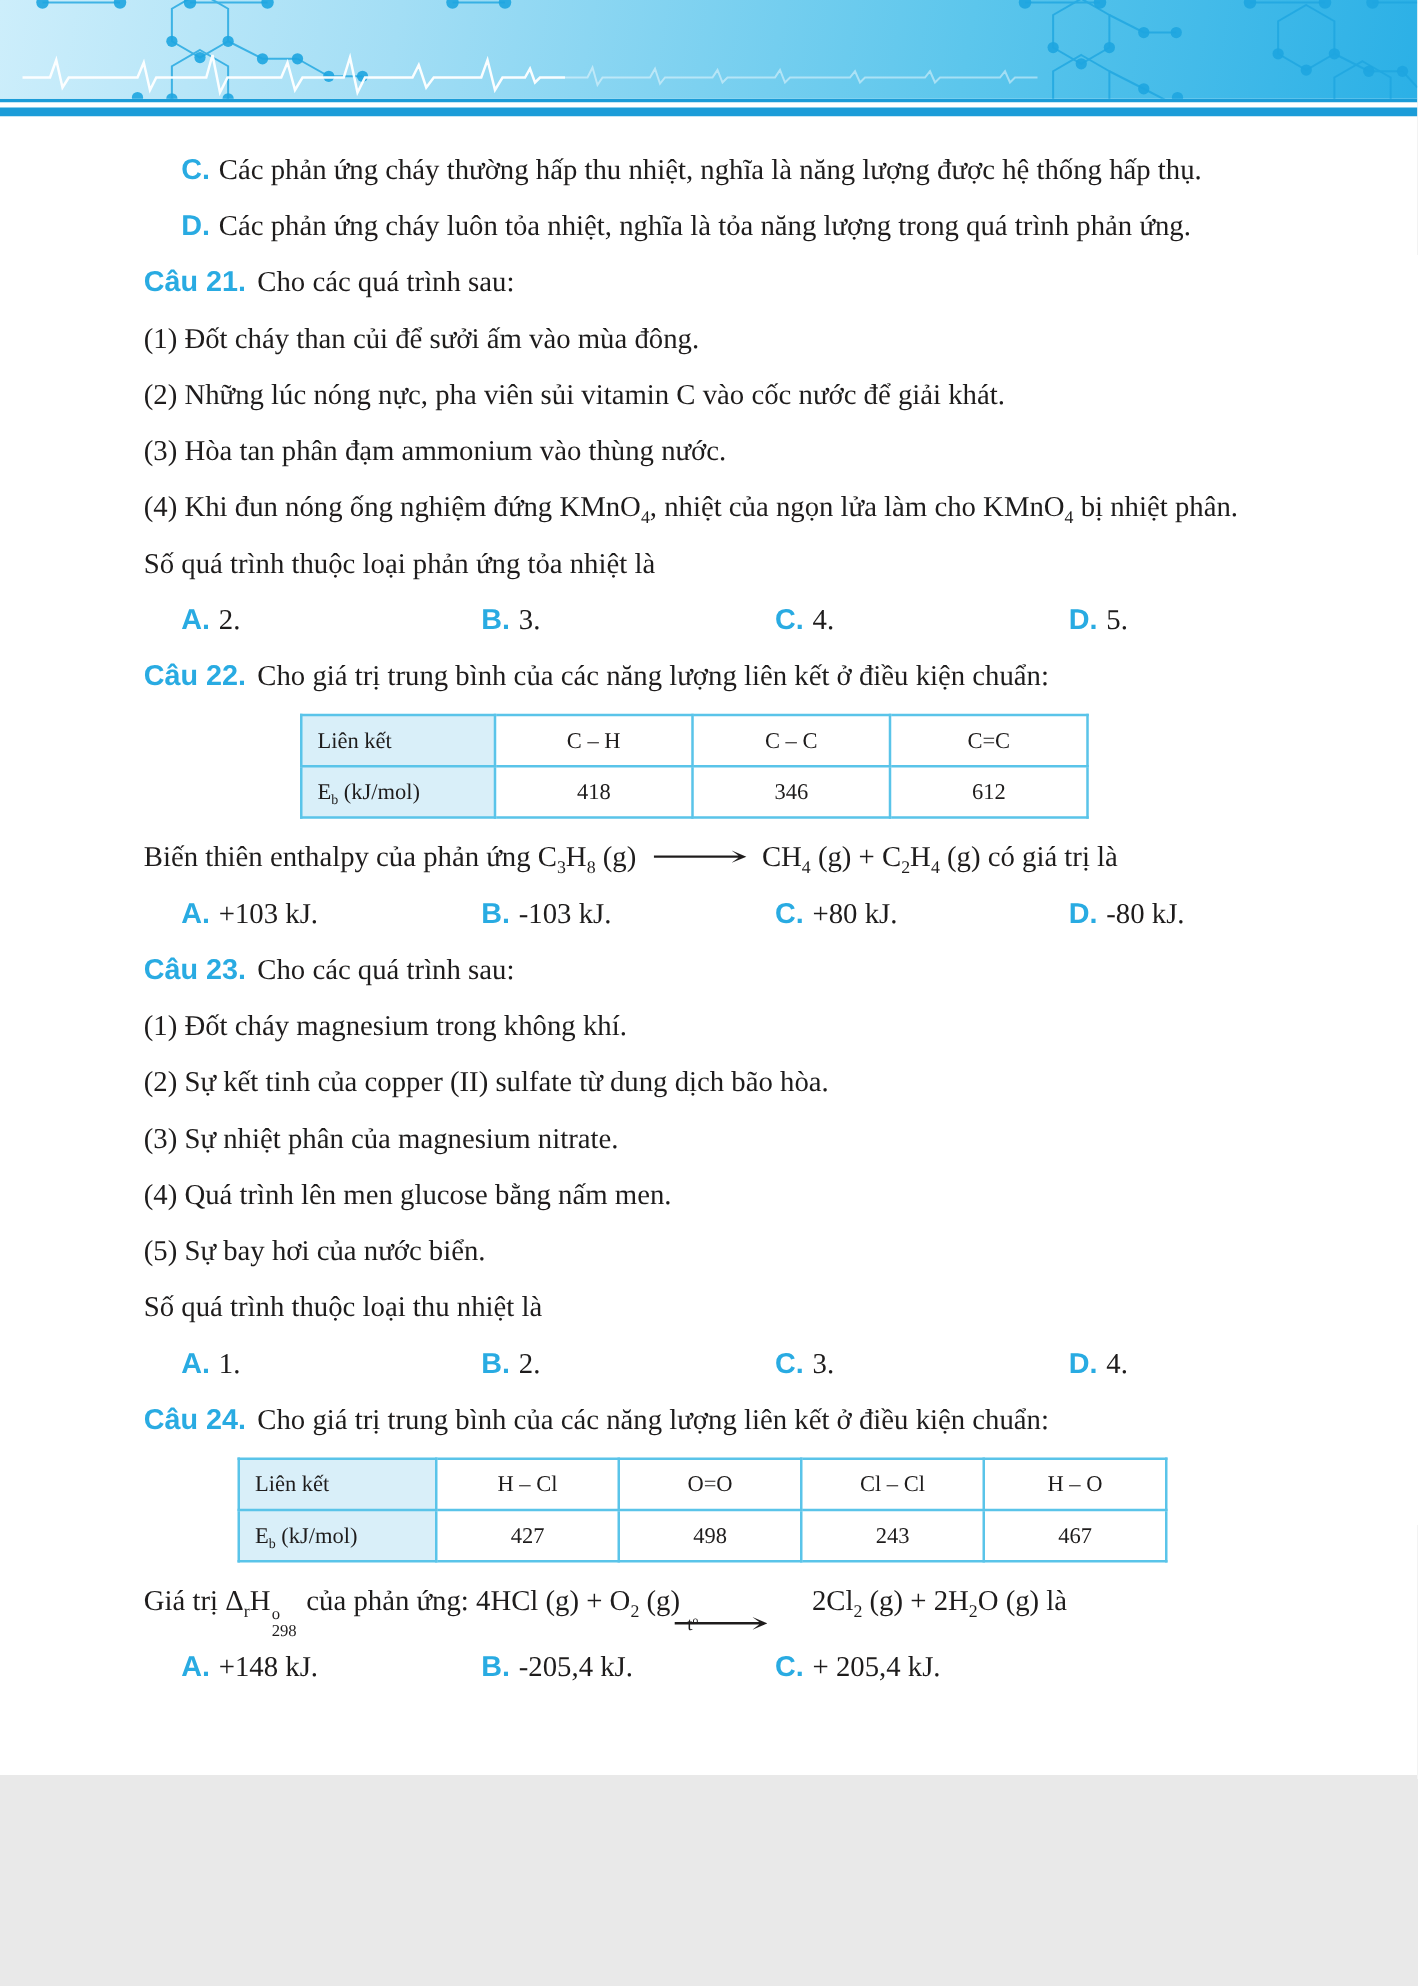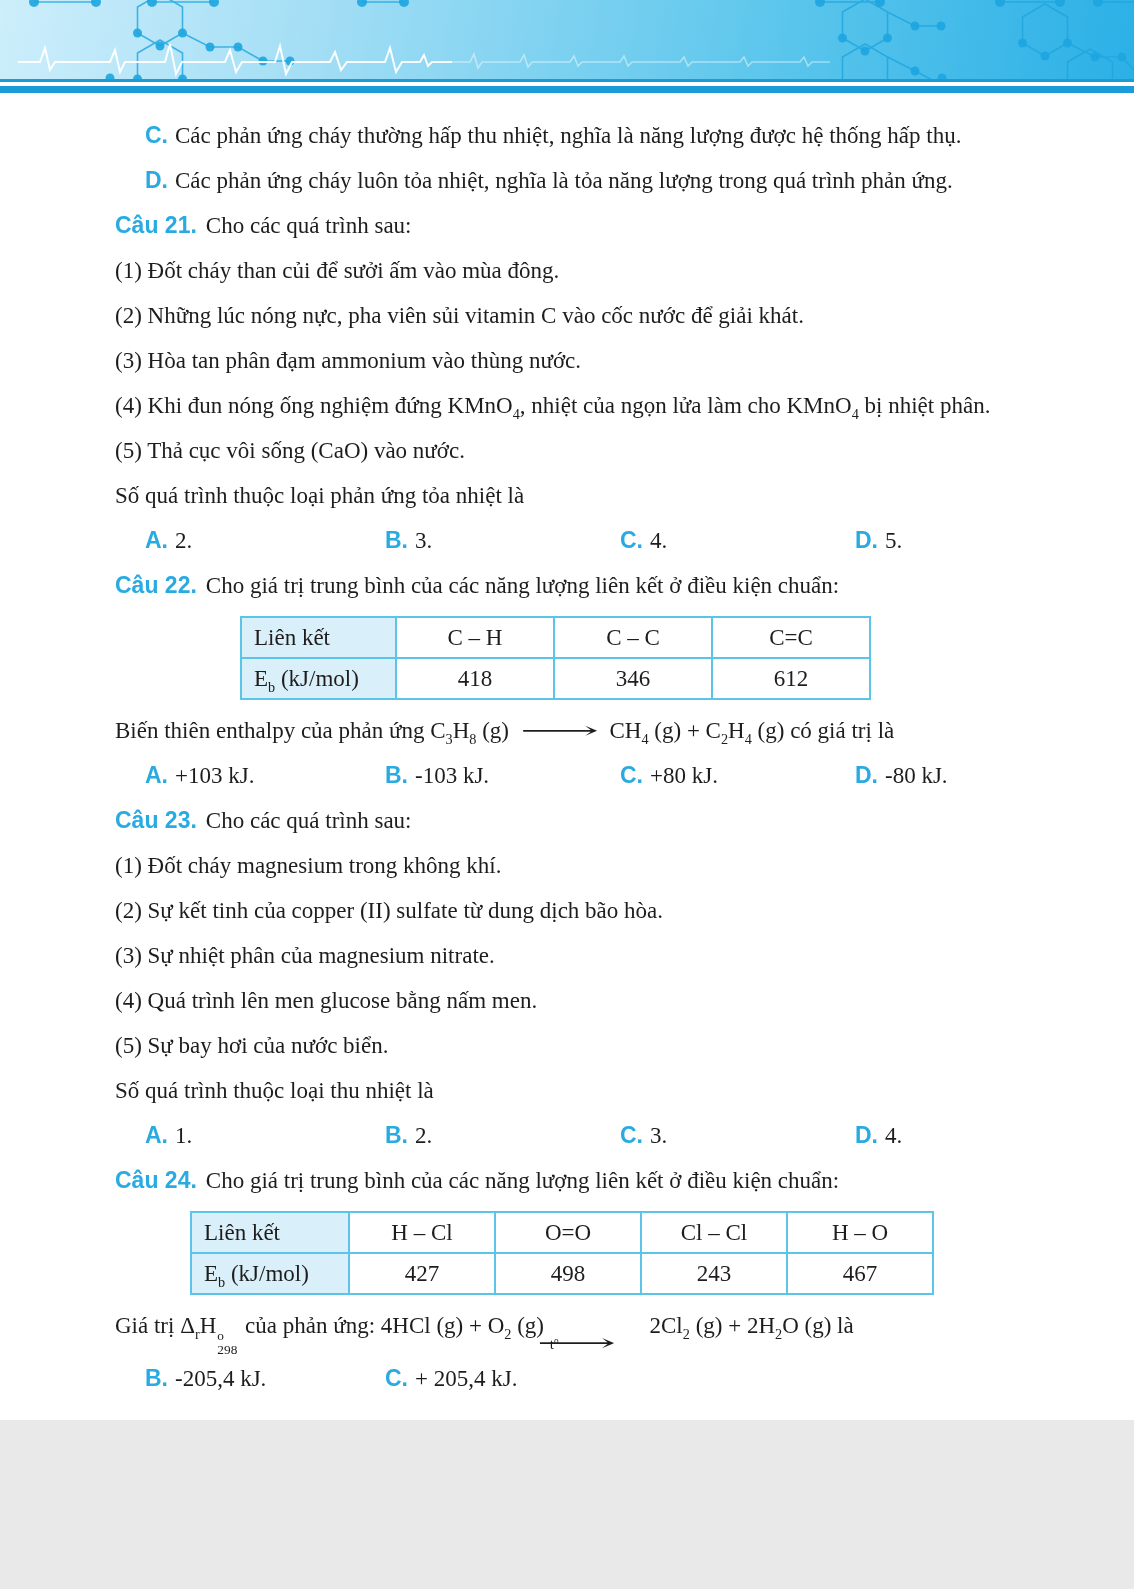--- a/index.html
+++ b/index.html
@@ -46,21 +46,21 @@
   .ss span{display:block;}
   .larr{display:inline-block;transform:scaleX(2.4);margin:0 28px;}
   .rxn-arrow{display:inline-flex;align-items:center;
       width:94px;vertical-align:-16px;}
   .rxn-t{font-size:15px;line-height:1;}
   .rxn-line{display:block;transform:scaleX(2.3);font-size:24px;line-height:22px;margin-top:-4px;}
   
   table.bond{border-collapse:collapse;margin:8px 0 8px 125px;}
   table.bond td{
     border:2px solid var(--table_border);height:41px;text-align:center;
-    font-size:23px;padding:0 6px;background:#fff;margin-top:41px;
+    font-size:18px;padding:0 6px;background:#fff;margin-top:41px;
   }
   table.bond td.rowhead{
     background:var(--table_head_bg);text-align:left;padding-left:12px;
   }
   table.bond.t1{margin-left:125px;}
   table.bond.t1 td{width:158px;}
   table.bond.t1 td.rowhead{width:155px;}
   table.bond.t2{margin-left:75px;}
   table.bond.t2 td{width:146px;}
   table.bond.t2 td.rowhead{width:158px;}
@@ -161,21 +161,20 @@
   <div class="content">
 
     <p class="line indent"><span class="ol">C.</span><span>Các phản ứng cháy thường hấp thu nhiệt, nghĩa là năng lượng được hệ thống hấp thụ.</span></p>
     <p class="line indent"><span class="ol">D.</span><span>Các phản ứng cháy luôn tỏa nhiệt, nghĩa là tỏa năng lượng trong quá trình phản ứng.</span></p>
 
     <p class="line"><span class="q-label">Câu 21.</span><span>Cho các quá trình sau:</span></p>
     <p class="line">(1) Đốt cháy than củi để sưởi ấm vào mùa đông.</p>
     <p class="line">(2) Những lúc nóng nực, pha viên sủi vitamin C vào cốc nước để giải khát.</p>
     <p class="line">(3) Hòa tan phân đạm ammonium vào thùng nước.</p>
     <p class="line">(4) Khi đun nóng ống nghiệm đứng KMnO<sub>4</sub>, nhiệt của ngọn lửa làm cho KMnO<sub>4</sub> bị nhiệt phân.</p>
-    <p class="line">(5) Thả cục vôi sống (CaO) vào nước.</p>
     <p class="line">Số quá trình thuộc loại phản ứng tỏa nhiệt là</p>
     <div class="line options-row">
       <span><span class="ol">A.</span><span>2.</span></span>
       <span><span class="ol">B.</span><span>3.</span></span>
       <span><span class="ol">C.</span><span>4.</span></span>
       <span><span class="ol">D.</span><span>5.</span></span>
     </div>
 
     <p class="line"><span class="q-label">Câu 22.</span><span>Cho giá trị trung bình của các năng lượng liên kết ở điều kiện chuẩn:</span></p>
     <table class="bond t1">
@@ -236,20 +235,21 @@
     </tbody>
       </table>
     <p class="line">Giá trị Δ<sub>r</sub>H<span class="ss">
           <span>o</span>
           <span>298</span>
         </span> của phản ứng: 4HCl (g) + O<sub>2</sub> (g) <span class="rxn-arrow">
           <span class="rxn-t">t<sup>o</sup></span>
           <span class="rxn-line">⟶</span>
         </span> 2Cl<sub>2</sub> (g) + 2H<sub>2</sub>O (g) là</p>
     <div class="line options-row">
+      <span><span class="ol">A.</span><span>+148 kJ.</span></span>
       <span><span class="ol">B.</span><span>-205,4 kJ.</span></span>
       <span><span class="ol">C.</span><span>+ 205,4 kJ.</span></span>
     </div>
 
   </div>
 
   <div class="footer">
     <div class="ticks"></div>
     <div class="footer-title">NĂNG LƯỢNG HÓA HỌC</div>
     <div class="badge">

